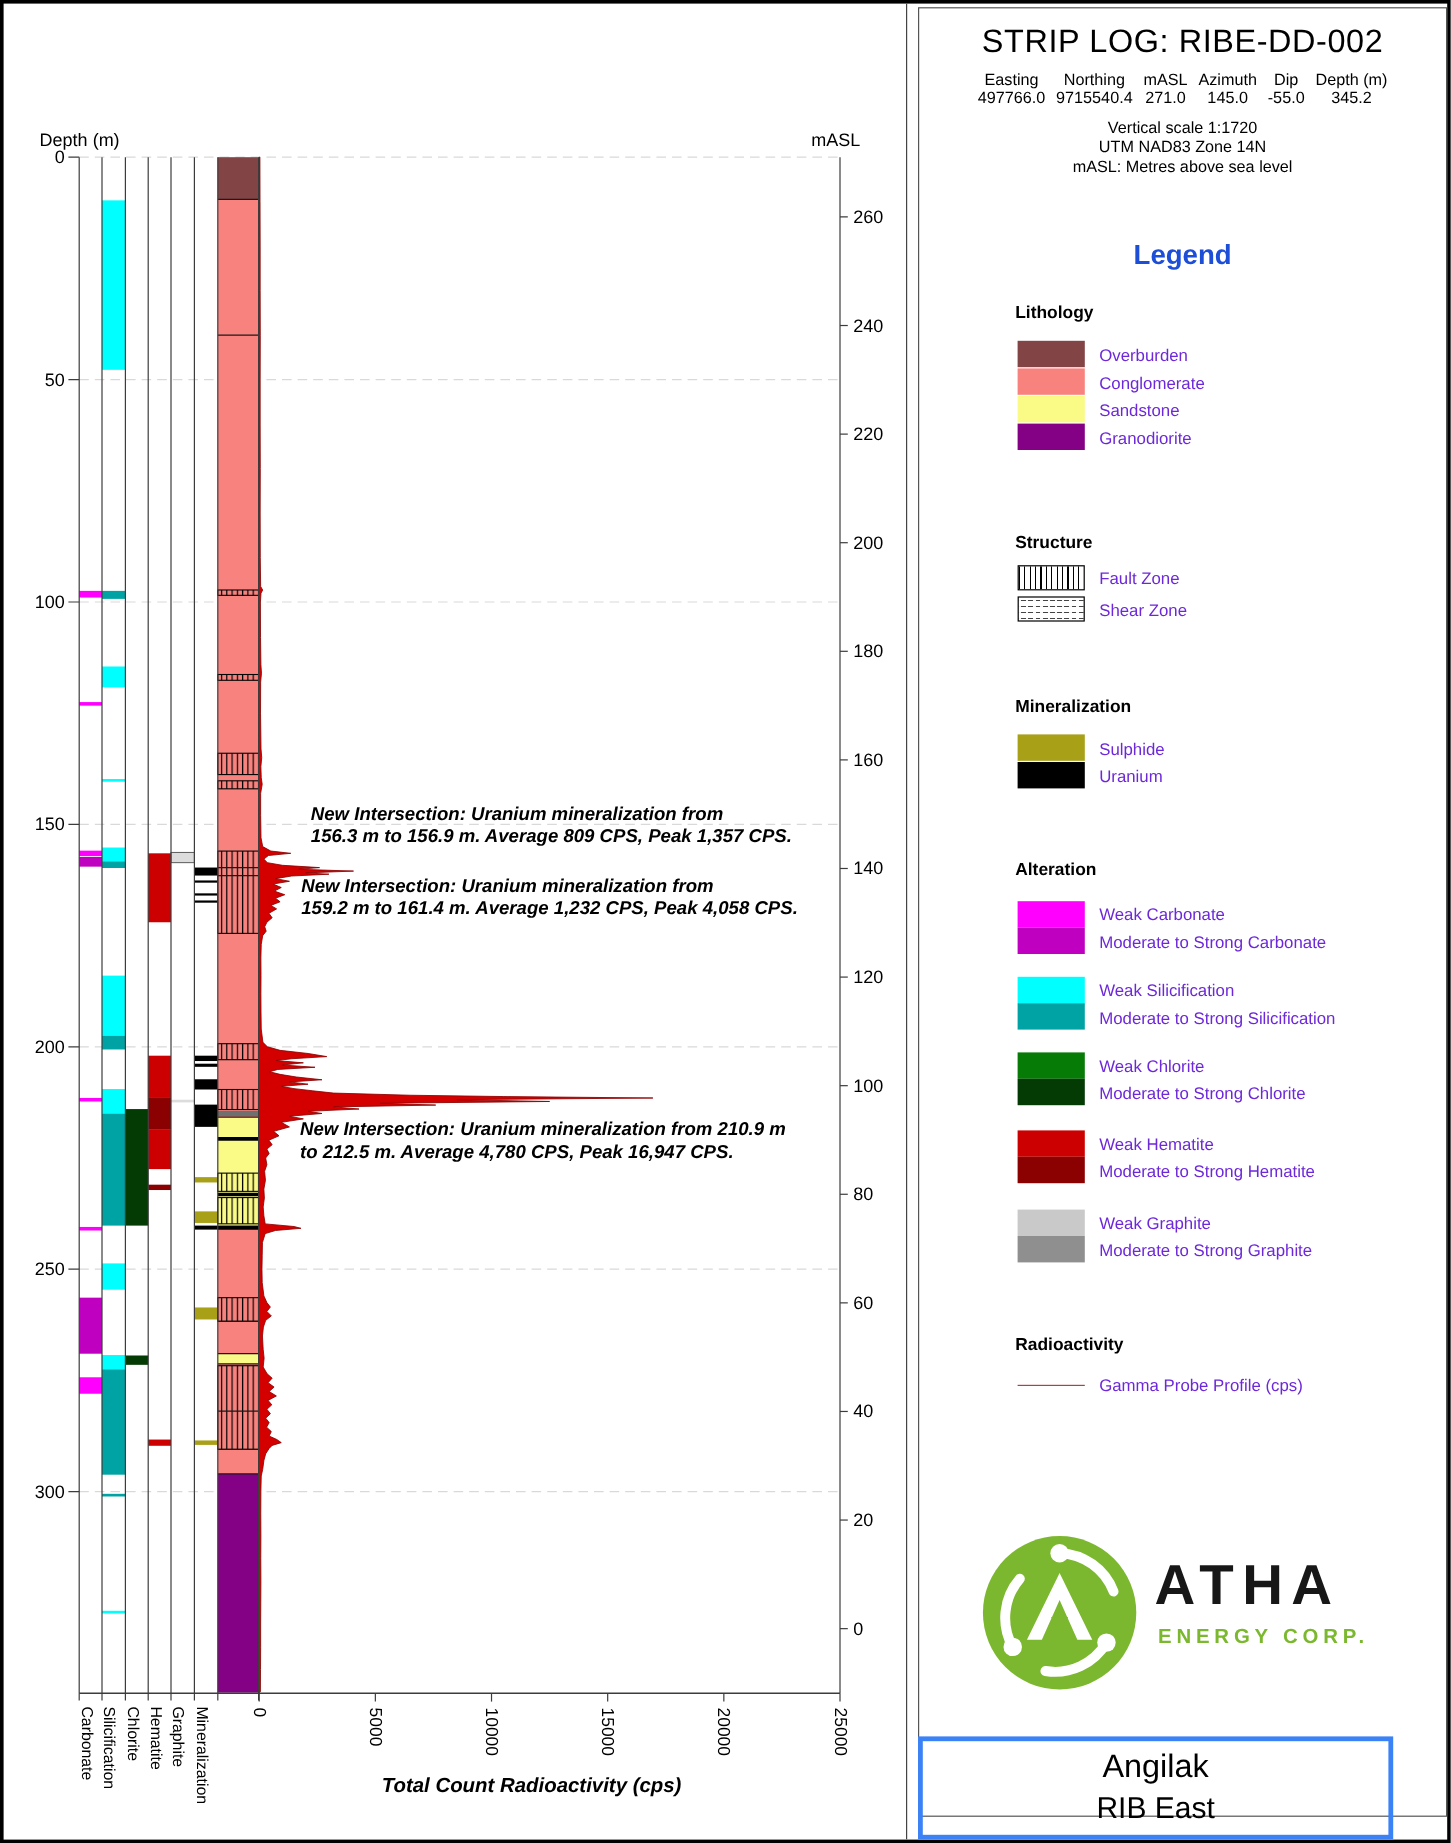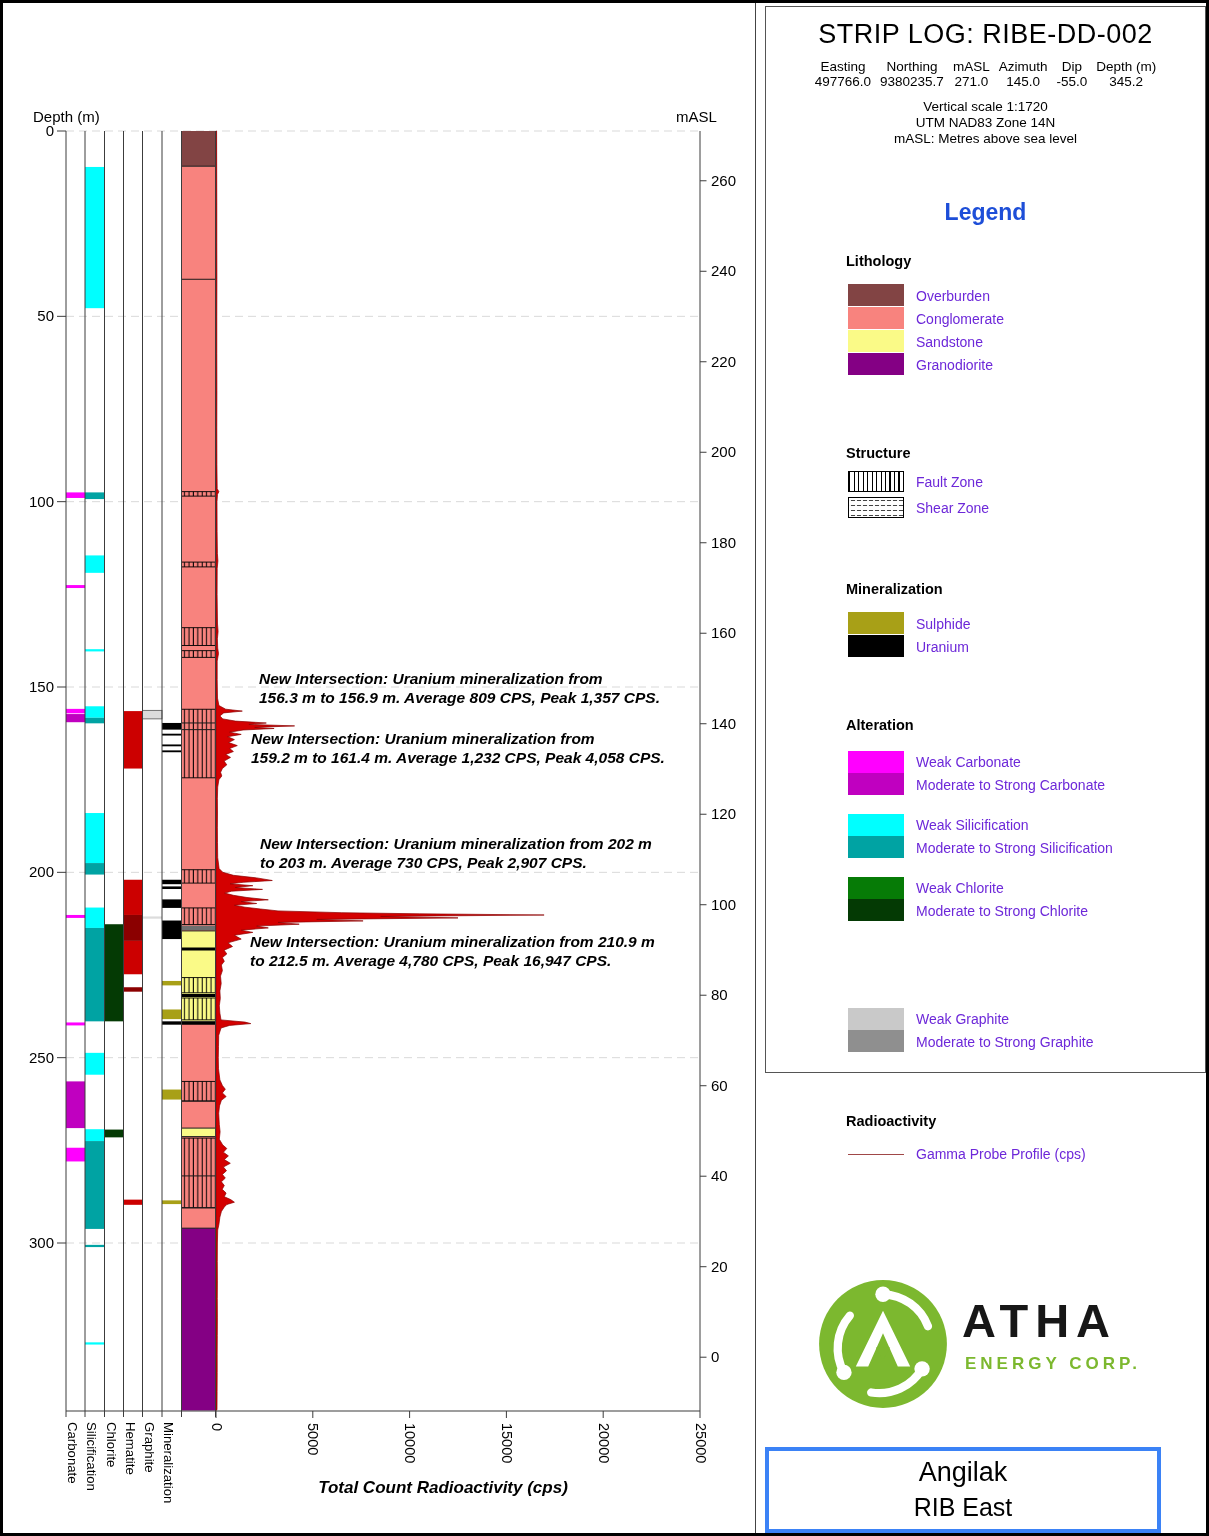--- a/index.html
+++ b/index.html
@@ -3,21 +3,21 @@
 <meta charset="utf-8">
 <style>
   html,body{margin:0;padding:0;background:#e8e8e8;}
   .page{position:relative;width:1209px;height:1536px;background:#fff;border:3px solid #000;
         box-sizing:border-box;font-family:"Liberation Sans",sans-serif;overflow:hidden;margin:0 auto;}
   .divider{position:absolute;left:752px;top:0;width:1px;height:1530px;background:#444;}
   
   #log-svg{position:absolute;left:0;top:0;}
   .ann{position:absolute;font-weight:bold;font-style:italic;font-size:15.5px;line-height:19px;color:#000;width:480px;}
   
-  .panel-right{position:absolute;left:762px;top:3px;width:441px;height:1067px;border:1px solid #555;box-sizing:border-box;}
+  .panel-right{position:absolute;left:762px;top:3px;width:441px;height:1508px;border:1px solid #555;box-sizing:border-box;}
   .pr-title{position:absolute;top:12px;left:0;width:100%;text-align:center;font-size:27px;letter-spacing:.5px;color:#000;}
   .hdr-fields{position:absolute;top:52px;left:0;width:100%;display:flex;justify-content:center;gap:9px;}
   .hf{display:flex;flex-direction:column;align-items:center;}
   .hfl,.hfv{font-size:13.5px;color:#000;white-space:nowrap;}
   .hdr-notes{position:absolute;top:92px;left:0;width:100%;text-align:center;font-size:13.5px;line-height:16px;color:#000;}
   .legend-title{position:absolute;top:192px;left:0;width:100%;text-align:center;font-size:23px;font-weight:bold;color:#1d4ed8;}
   .sec-h{position:absolute;left:80px;font-size:14.5px;font-weight:bold;color:#000;}
   .sw{position:absolute;left:82px;width:56px;height:22px;}
   .sw-lbl{position:absolute;left:150px;font-size:14px;color:#6d28d9;white-space:nowrap;}
   .sw-pat{position:absolute;left:82px;width:56px;height:21px;border:1px solid #000;background-color:#fff;box-sizing:border-box;}
@@ -220,42 +220,38 @@
     </svg>
 
   <div class="ann" style="left:256px;top:666px">
     <div>New Intersection: Uranium mineralization from</div>
     <div>156.3 m to 156.9 m. Average 809 CPS, Peak 1,357 CPS.</div>
   </div>
   <div class="ann" style="left:248px;top:726px">
     <div>New Intersection: Uranium mineralization from</div>
     <div>159.2 m to 161.4 m. Average 1,232 CPS, Peak 4,058 CPS.</div>
   </div>
-  <div class="ann" style="left:257px;top:831px">
-    <div>New Intersection: Uranium mineralization from 202 m</div>
-    <div>to 203 m. Average 730 CPS, Peak 2,907 CPS.</div>
-  </div>
   <div class="ann" style="left:247px;top:929px">
     <div>New Intersection: Uranium mineralization from 210.9 m</div>
     <div>to 212.5 m. Average 4,780 CPS, Peak 16,947 CPS.</div>
   </div>
 
   <div class="divider"></div>
 
   <div class="panel-right">
     <div class="pr-title">STRIP LOG: RIBE-DD-002</div>
 
     <div class="hdr-fields">
       <div class="hf">
           <span class="hfl">Easting</span>
           <span class="hfv">497766.0</span>
         </div>
       <div class="hf">
           <span class="hfl">Northing</span>
-          <span class="hfv">9380235.7</span>
+          <span class="hfv">9715540.4</span>
         </div>
       <div class="hf">
           <span class="hfl">mASL</span>
           <span class="hfv">271.0</span>
         </div>
       <div class="hf">
           <span class="hfl">Azimuth</span>
           <span class="hfv">145.0</span>
         </div>
       <div class="hf">
@@ -310,20 +306,26 @@
       <div class="half" style="top: 0px; background: rgb(0, 255, 255);"></div>
       <div class="half" style="top: 22px; background: rgb(0, 163, 163);"></div>
       <div class="sw-lbl" style="top:3px">Weak Silicification</div>
       <div class="sw-lbl" style="top:26px">Moderate to Strong Silicification</div>
     </div>
     <div class="pair" style="top:870px">
       <div class="half" style="top: 0px; background: rgb(6, 123, 6);"></div>
       <div class="half" style="top: 22px; background: rgb(4, 58, 4);"></div>
       <div class="sw-lbl" style="top:3px">Weak Chlorite</div>
       <div class="sw-lbl" style="top:26px">Moderate to Strong Chlorite</div>
+    </div>
+    <div class="pair" style="top:935px">
+      <div class="half" style="top: 0px; background: rgb(204, 0, 0);"></div>
+      <div class="half" style="top: 22px; background: rgb(139, 0, 0);"></div>
+      <div class="sw-lbl" style="top:3px">Weak Hematite</div>
+      <div class="sw-lbl" style="top:26px">Moderate to Strong Hematite</div>
     </div>
     <div class="pair" style="top:1001px">
       <div class="half" style="top: 0px; background: rgb(201, 201, 201);"></div>
       <div class="half" style="top: 22px; background: rgb(143, 143, 143);"></div>
       <div class="sw-lbl" style="top:3px">Weak Graphite</div>
       <div class="sw-lbl" style="top:26px">Moderate to Strong Graphite</div>
     </div>
 
     <div class="sec-h" style="top:1106px">Radioactivity</div>
     <div class="line-sw" style="top: 1147px; border-top-color: rgb(160, 72, 72);"></div>

